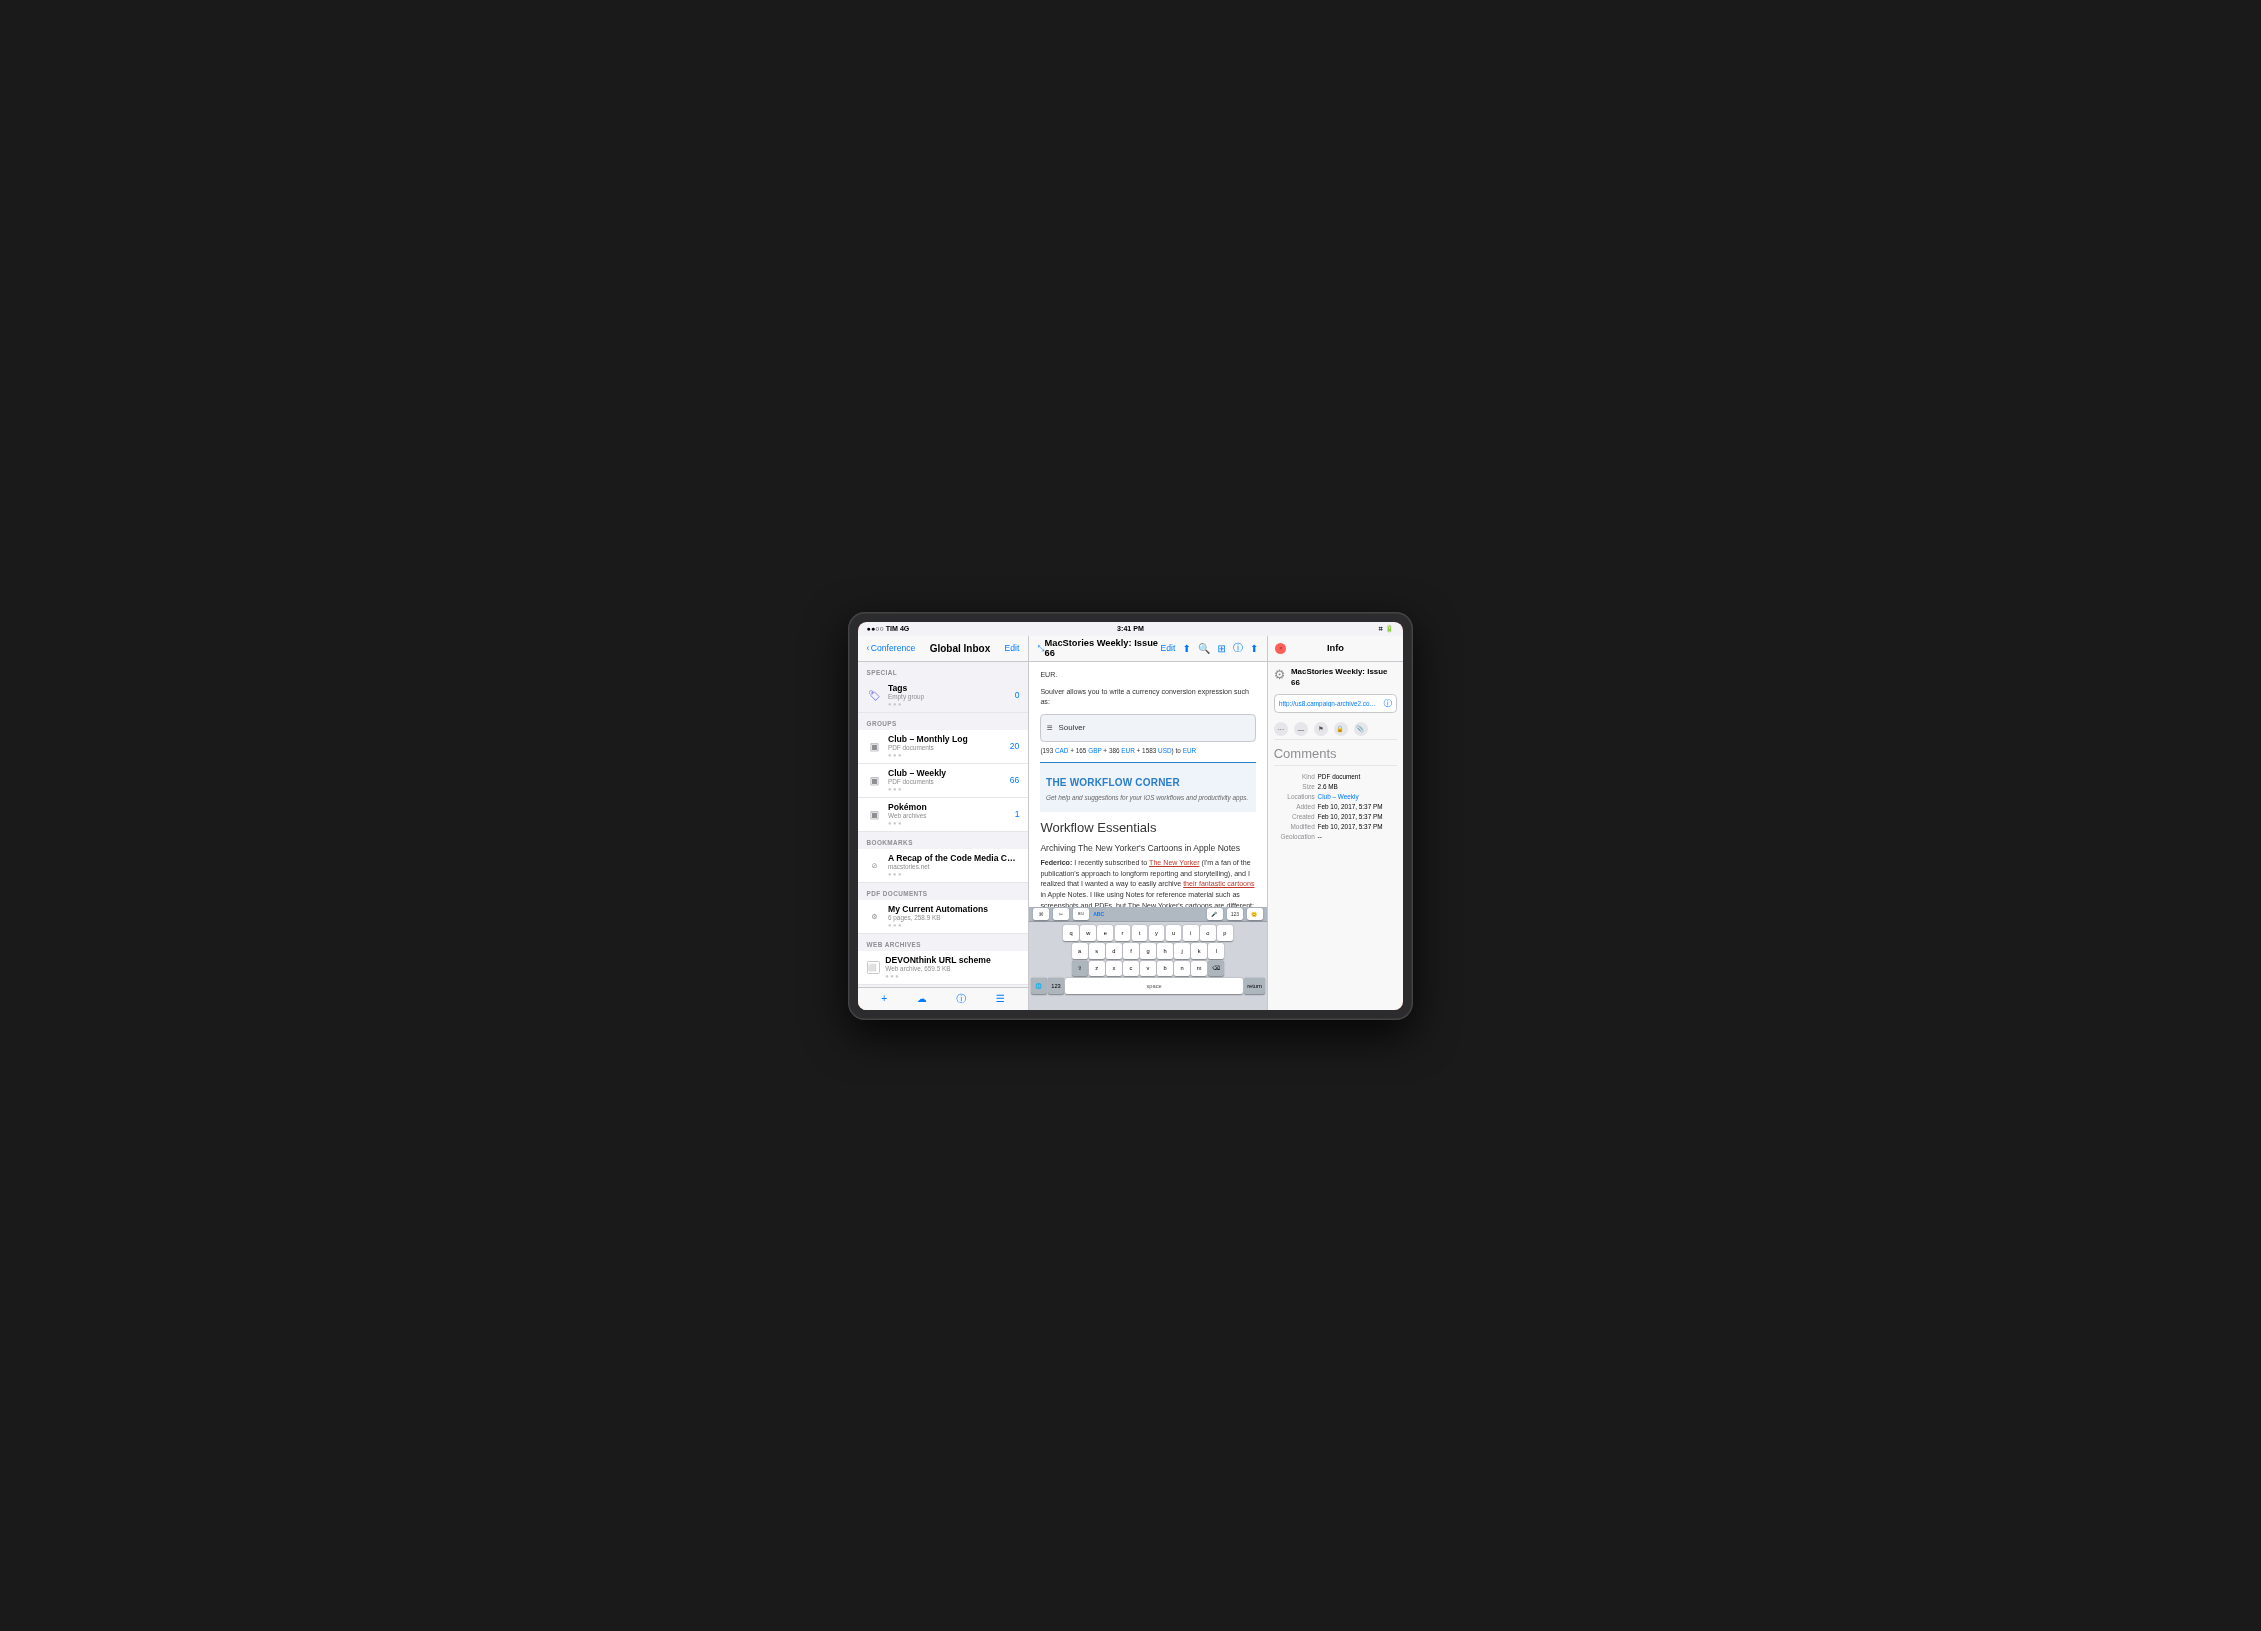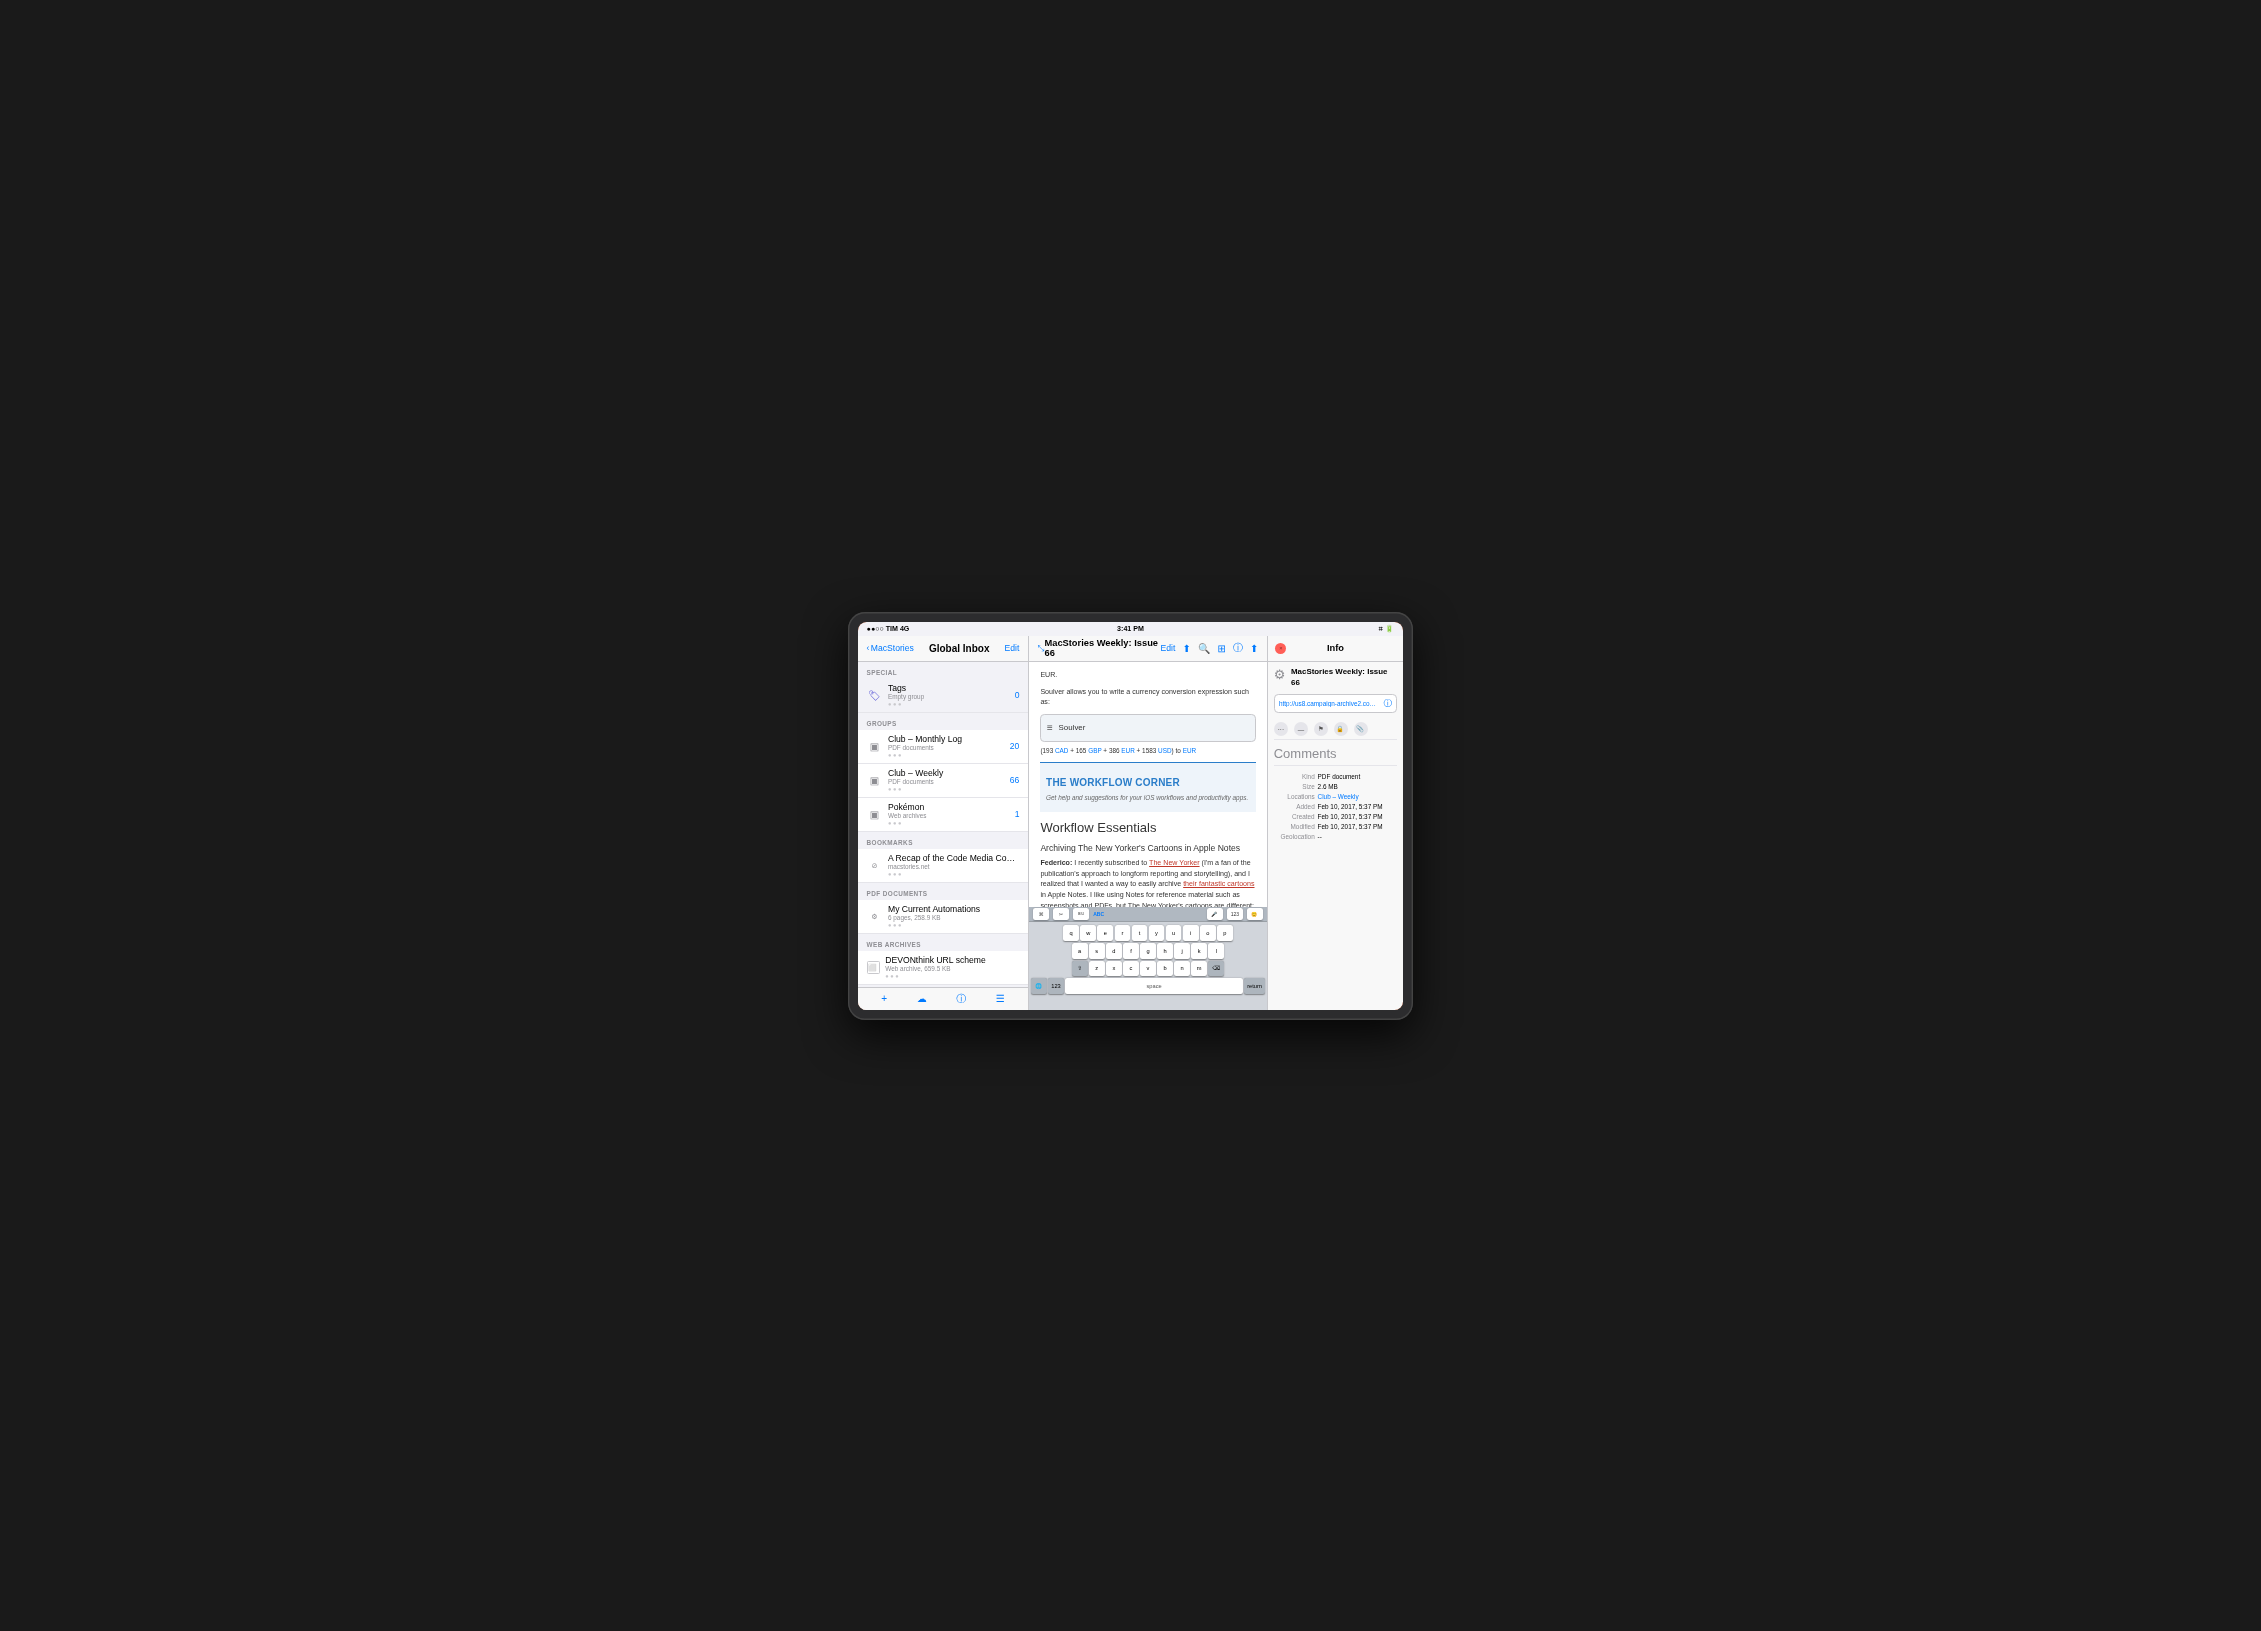--- a/index.html
+++ b/index.html
@@ -114,21 +114,21 @@
       flex-shrink: 0;
       display: flex;
       align-items: center;
       justify-content: center;
       font-size: 10px;
       color: #8e8e93;
     }
     .item-body { flex: 1; min-width: 0; }
     .item-title {
       font-size: 8.6px;
-      font-weight: 400;
+      font-weight: 700;
       color: #000;
       white-space: nowrap;
       overflow: hidden;
       text-overflow: ellipsis;
     }
     .item-subtitle {
       font-size: 6.4px;
       color: #8e8e93;
     }
     .item-count {
@@ -495,21 +495,21 @@
         <span>🔋</span>
       </div>
     </div>
 
     <div class="main-content">
 
       <div class="sidebar">
         <div class="sidebar-header">
           <div class="sidebar-back">
             <span>‹</span>
-            <span>MacStories</span>
+            <span>Conference</span>
           </div>
           <div class="sidebar-title">Global Inbox</div>
           <div class="sidebar-edit">Edit</div>
         </div>
 
         <div class="sidebar-scroll">
 
           <div class="section-header">SPECIAL</div>
           <div class="sidebar-item tags-item">
             <div class="item-icon">🏷</div>

